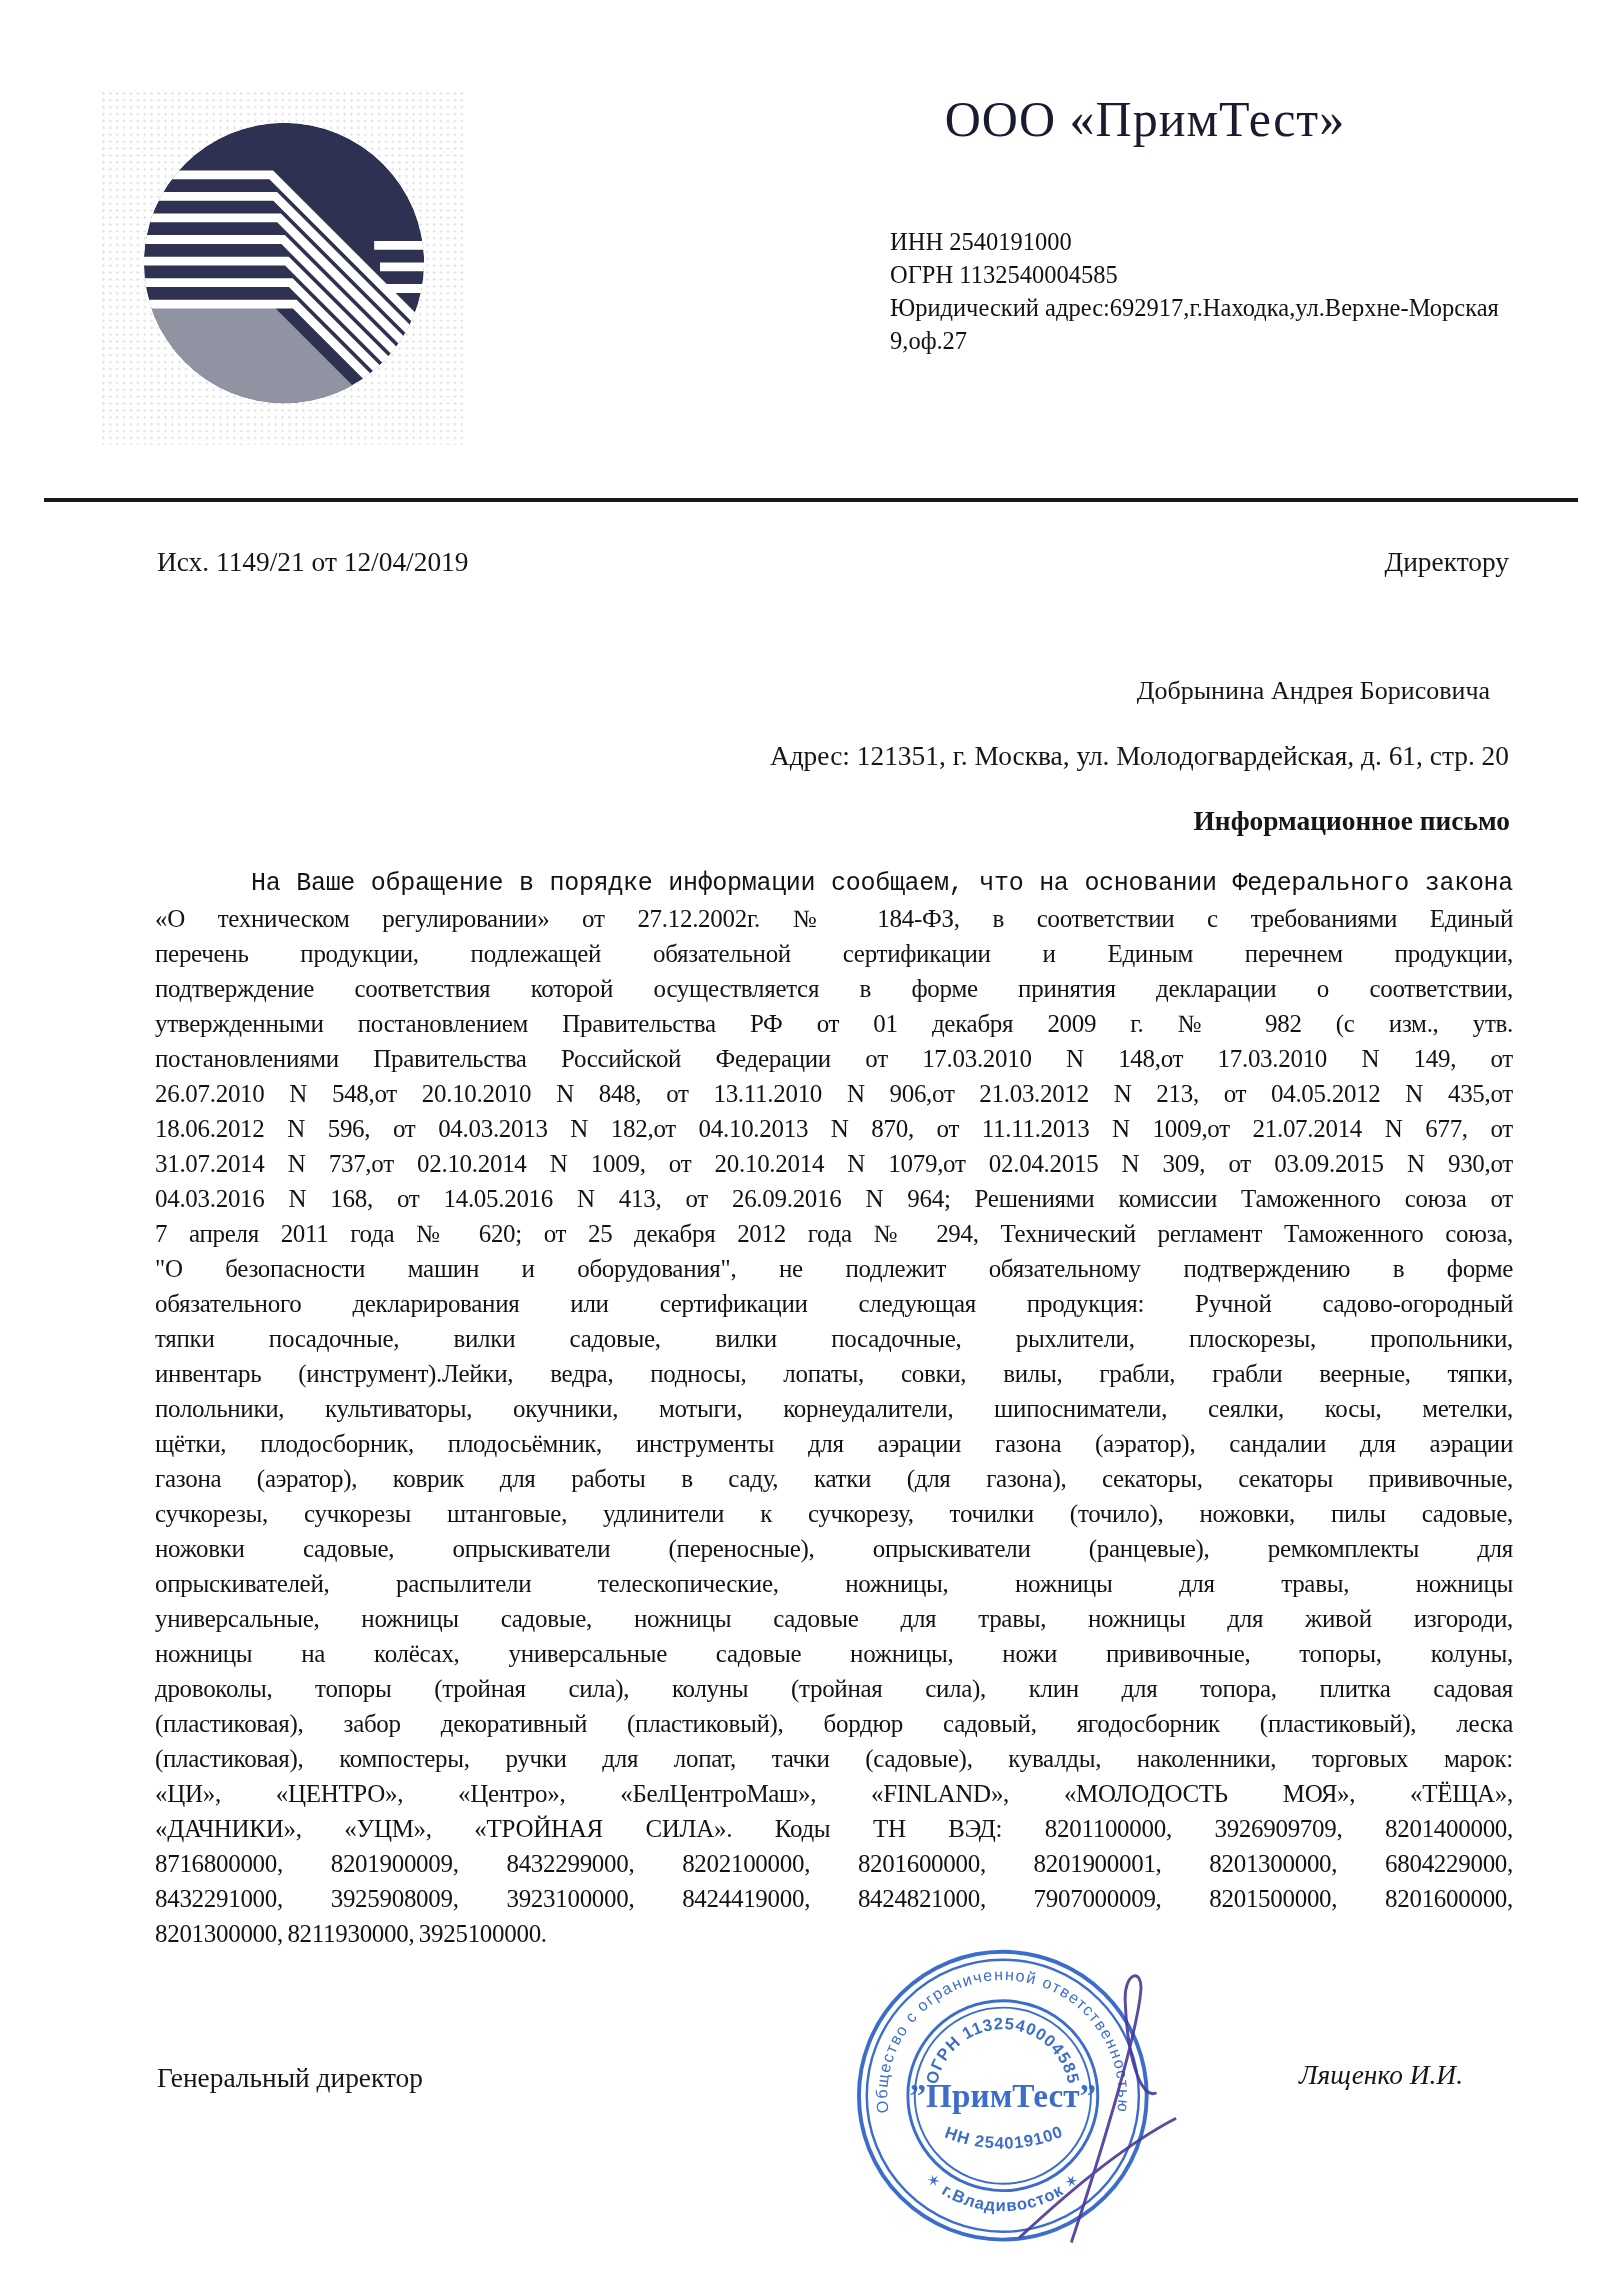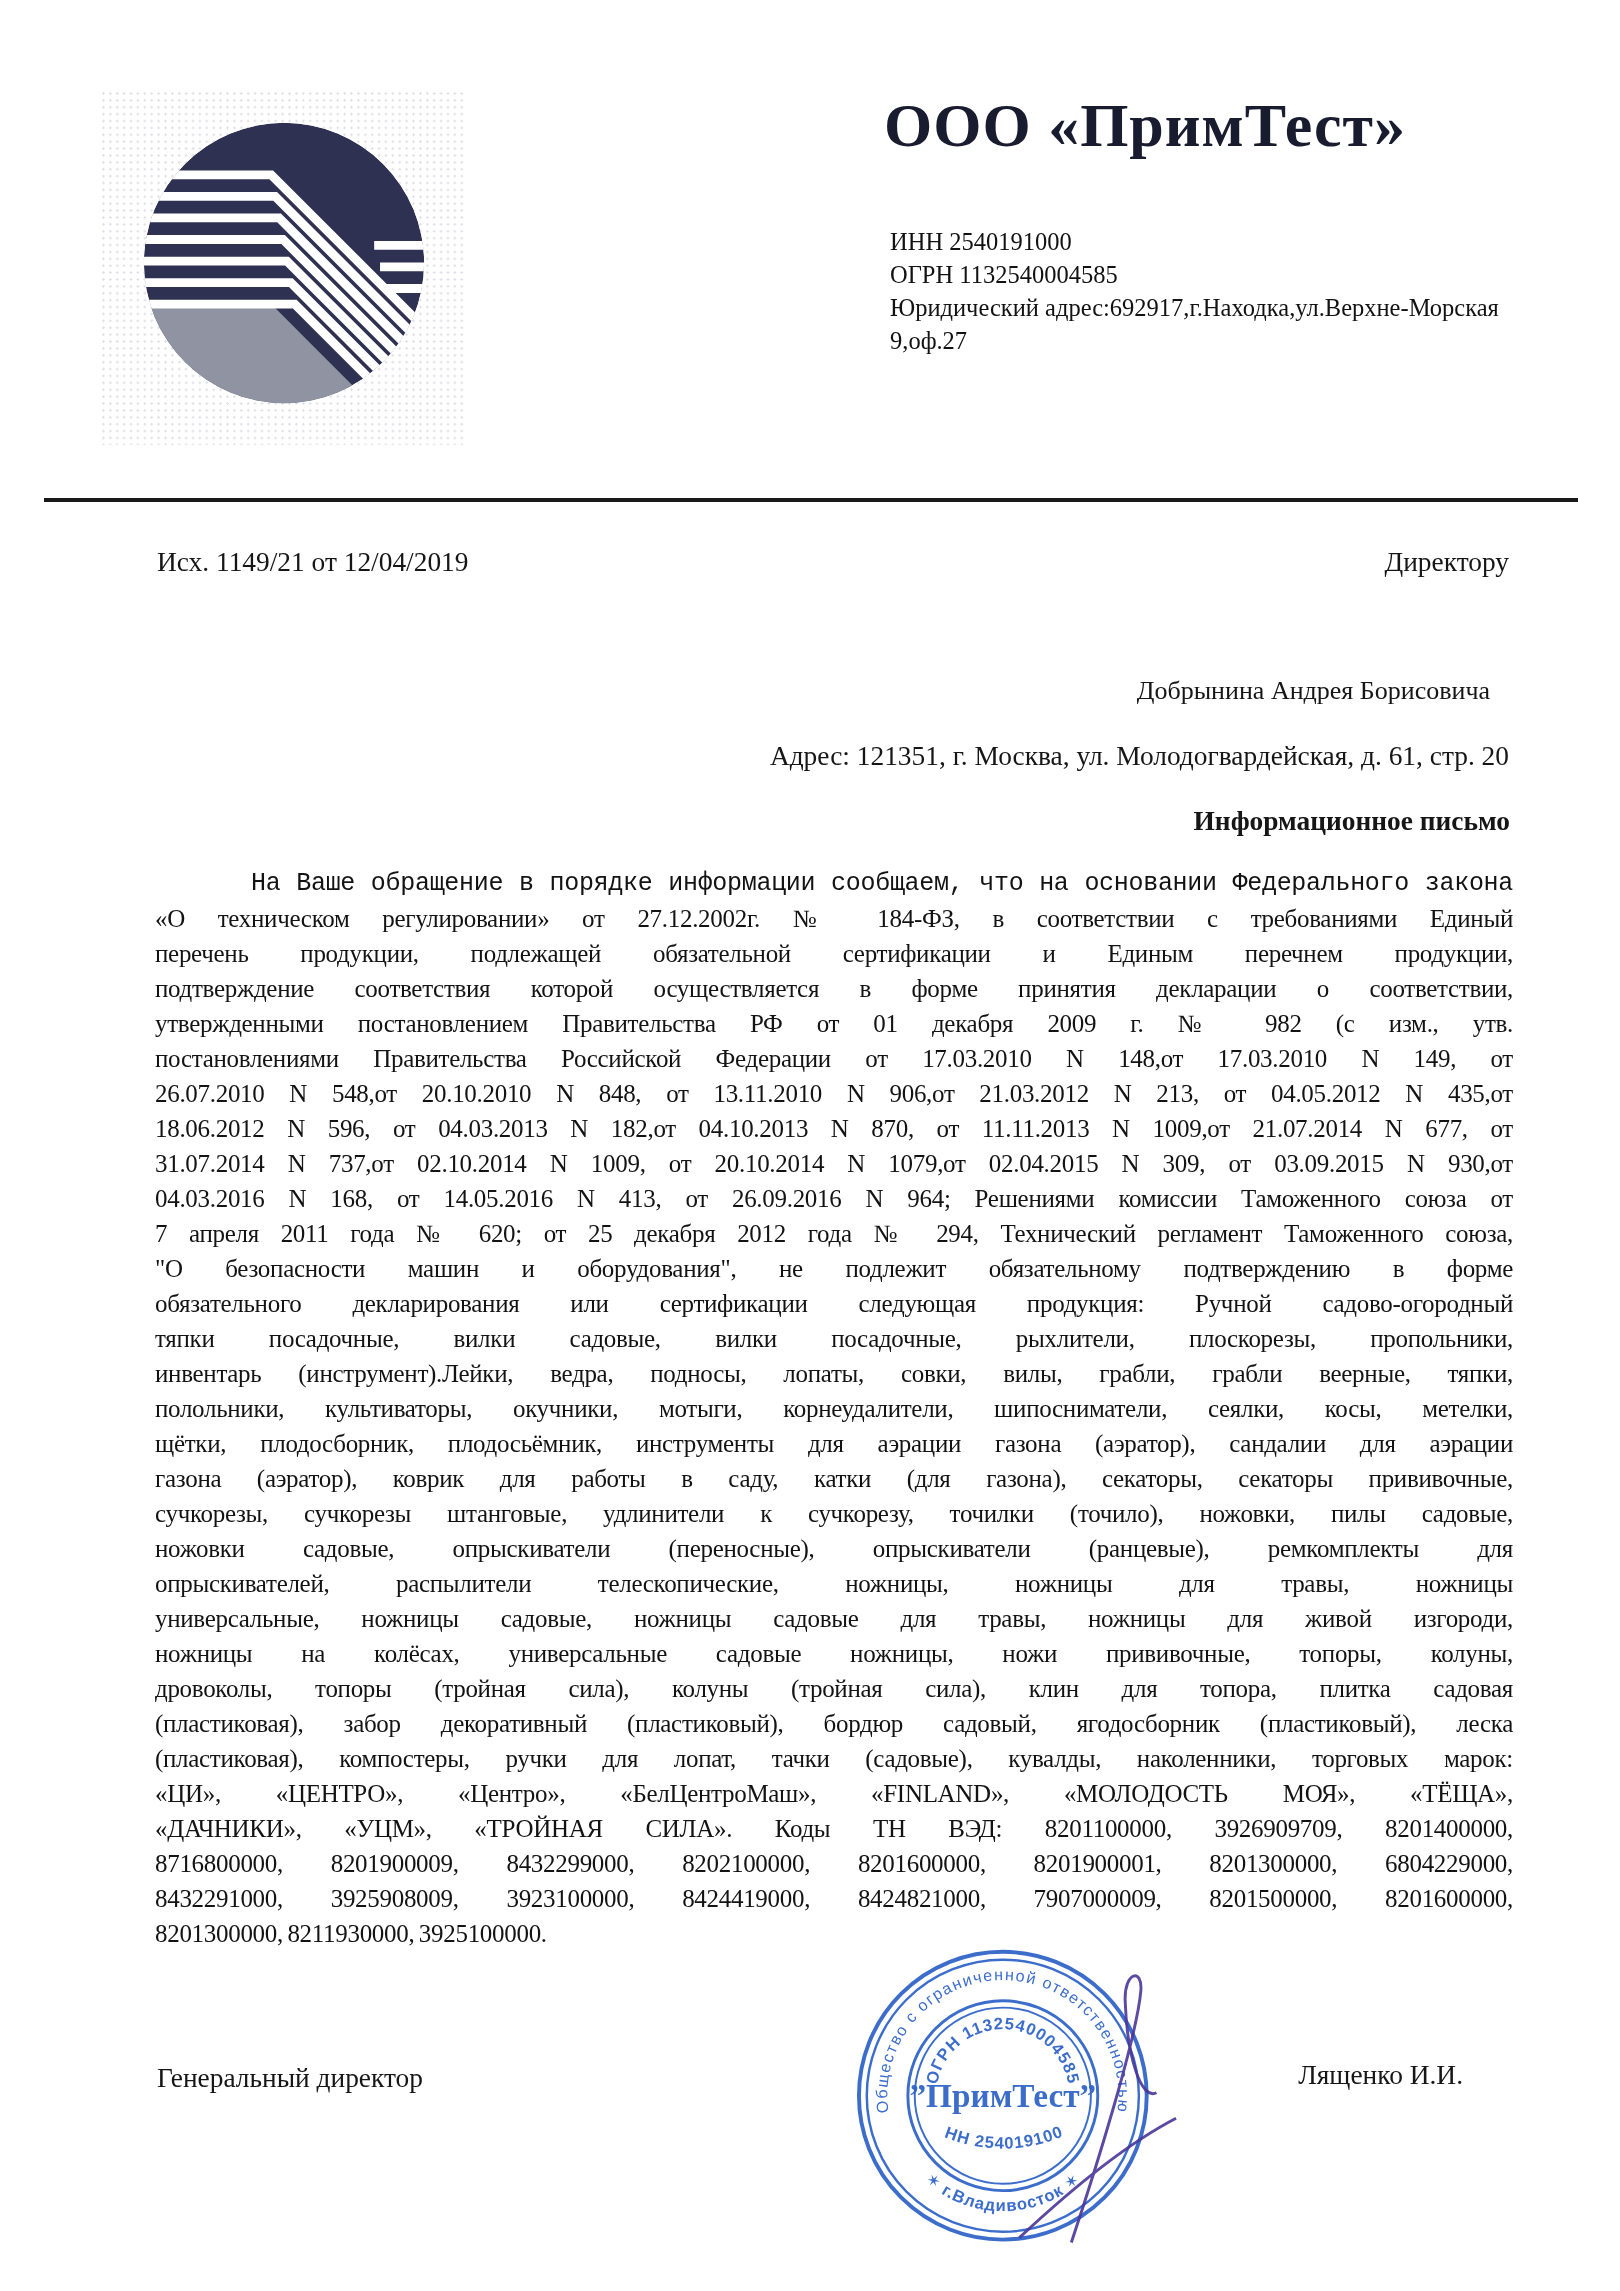--- a/index.html
+++ b/index.html
@@ -19,21 +19,21 @@
     background-image:radial-gradient(#b9bcc9 1.1px, transparent 1.1px);
     background-size:6.9px 6.9px;
     opacity:.45;
   }
   .logo-svg{left:137px;top:116px;}
 
   
   .company-title{
     left:863px;top:90px;width:564px;
     text-align:center;white-space:nowrap;
-    font-size:62px;font-weight:bold;color:#191b2e;
+    font-size:50px;font-weight:normal;color:#191b2e;
     letter-spacing:1px;
   }
   .company-details{
     left:890px;top:225px;width:667px;
     font-size:24.5px;line-height:33px;color:#121212;
   }
 
   .rule{left:44px;top:498px;width:1534px;height:3.9px;background:#191919;}
 
   .ref-line{left:157px;top:547px;font-size:27.4px;}
@@ -49,21 +49,21 @@
     font-size:25px;line-height:35px;
     letter-spacing:-0.3px;word-spacing:-1.5px;
     color:#131313;
   }
   .jline{text-align:justify;text-align-last:justify;white-space:normal;}
   .jline.indent{padding-left:96px;font-family:Liberation Mono, monospace;}
   .jline.last{text-align-last:left;}
 
   
   .sign-role{left:157px;top:2063px;font-size:27.4px;}
-  .sign-name{right:157px;top:2060px;font-size:27.4px;text-align:center;}
+  .sign-name{right:157px;top:2060px;font-size:27.4px;text-align:center;font-style:italic;}
 
   .stamp-svg{left:851px;top:1944px;}
 </style>
 </head>
 <body>
 
 <div class="page">
 
   <div class="abs logo-dots"></div>
   <svg class="abs logo-svg" width="294" height="294" viewBox="0 0 300 300">

